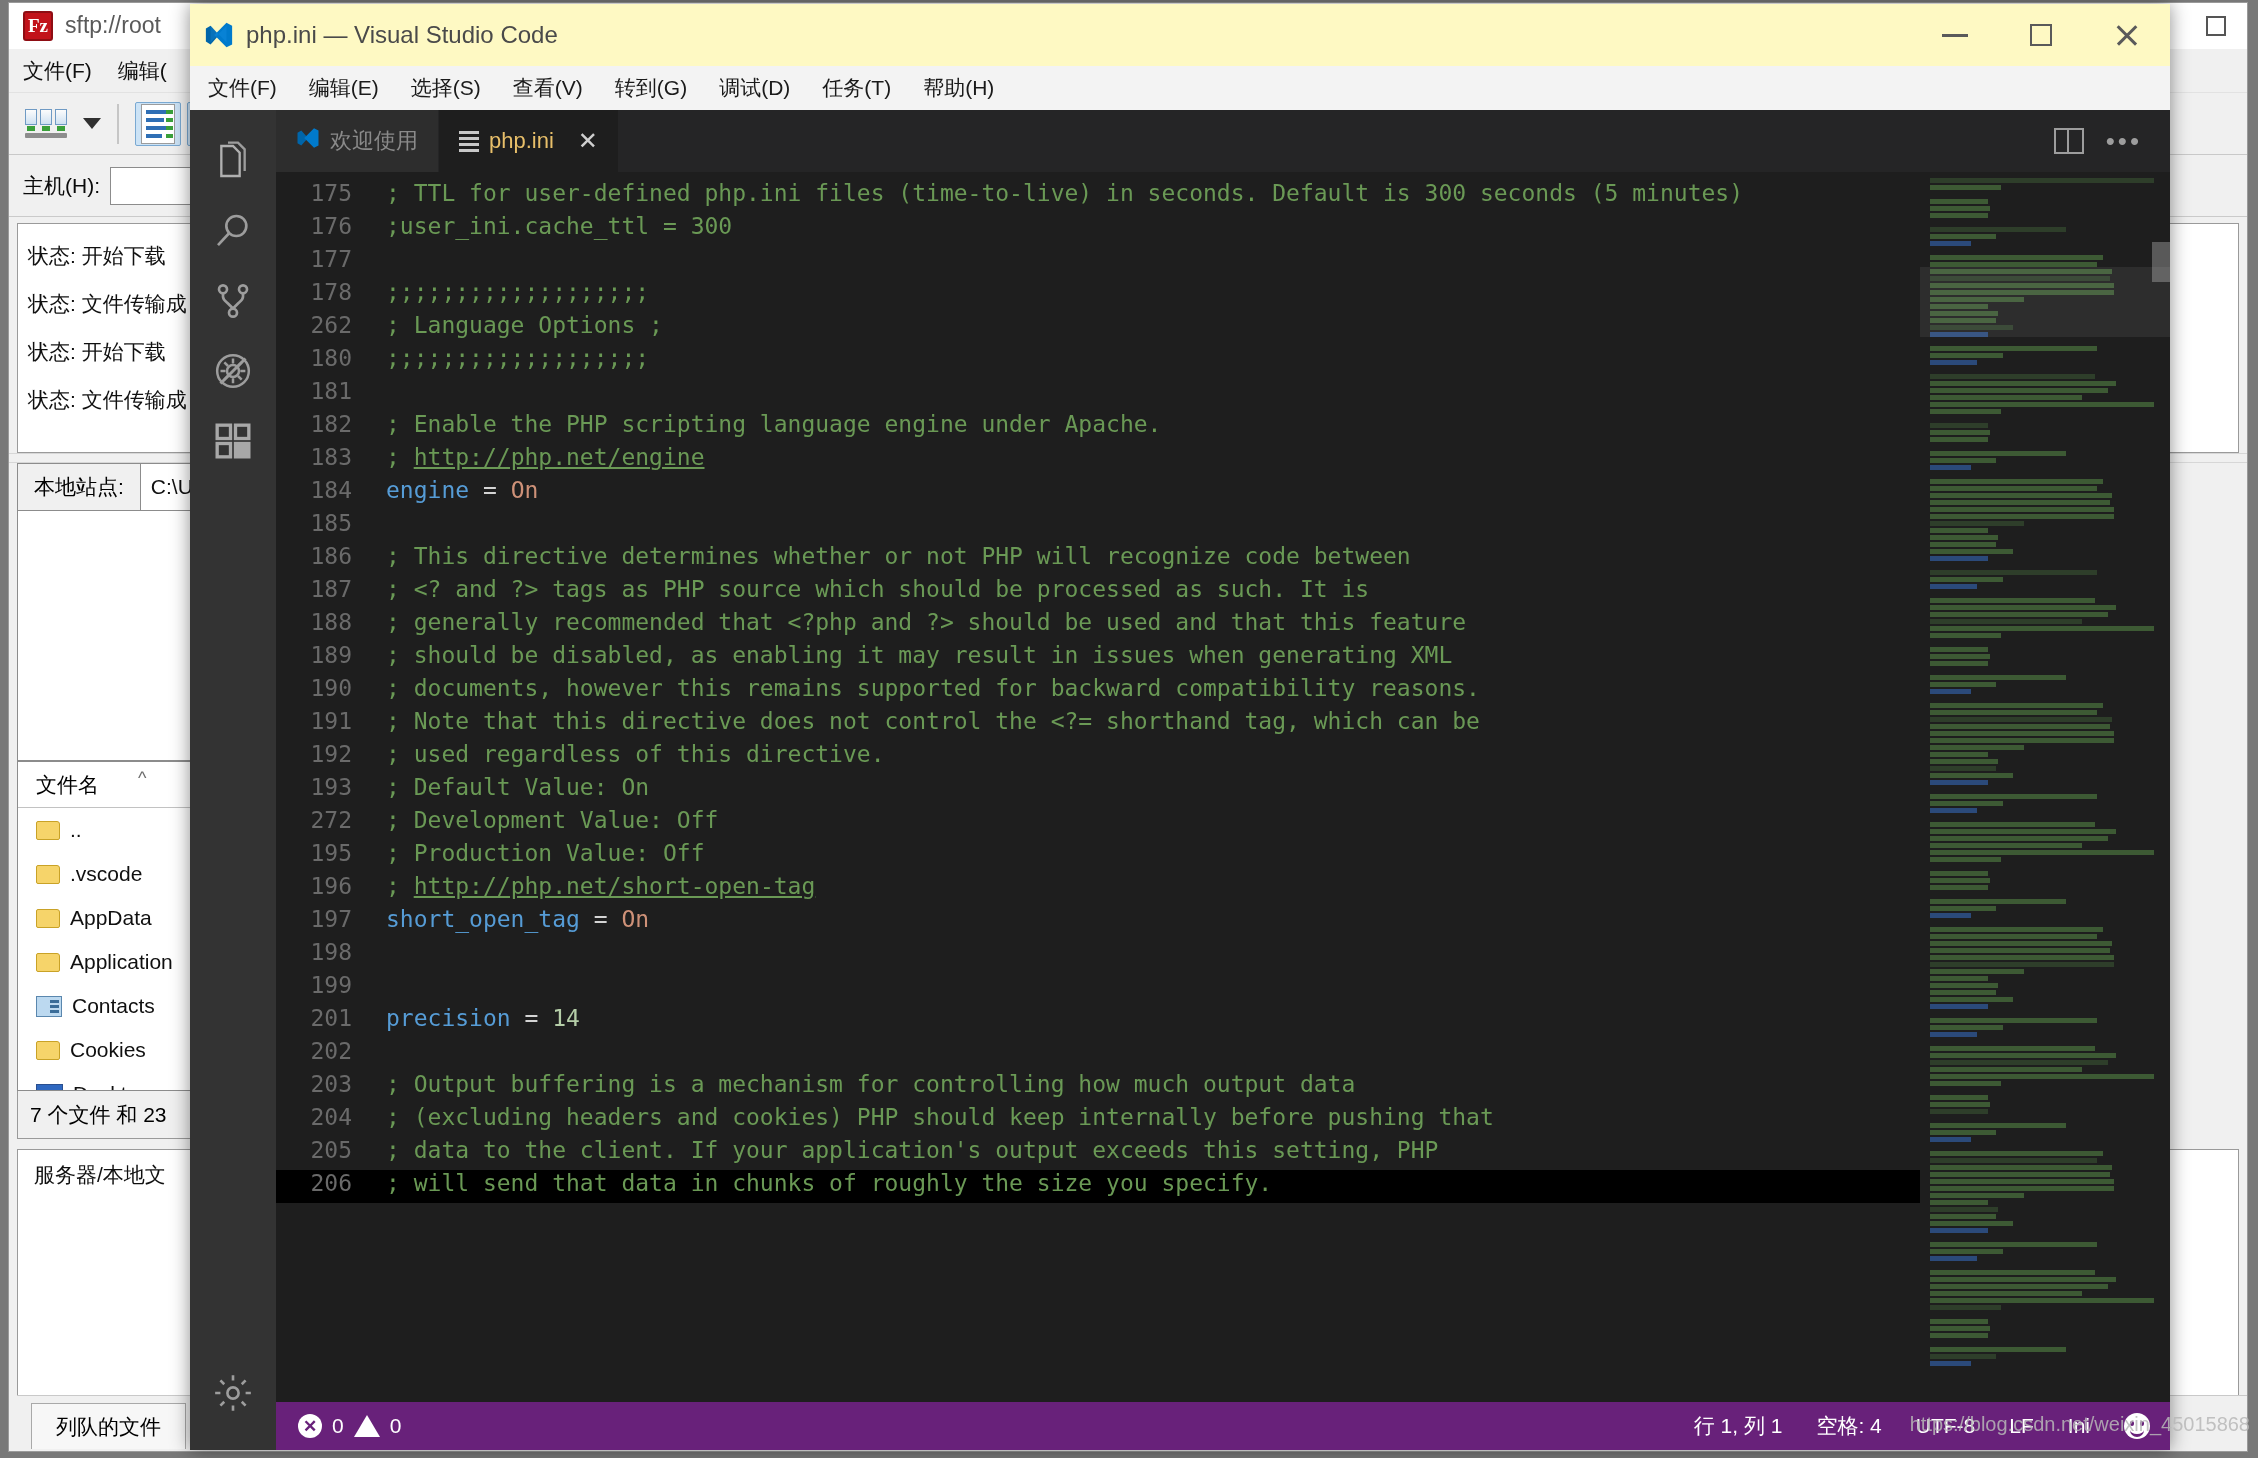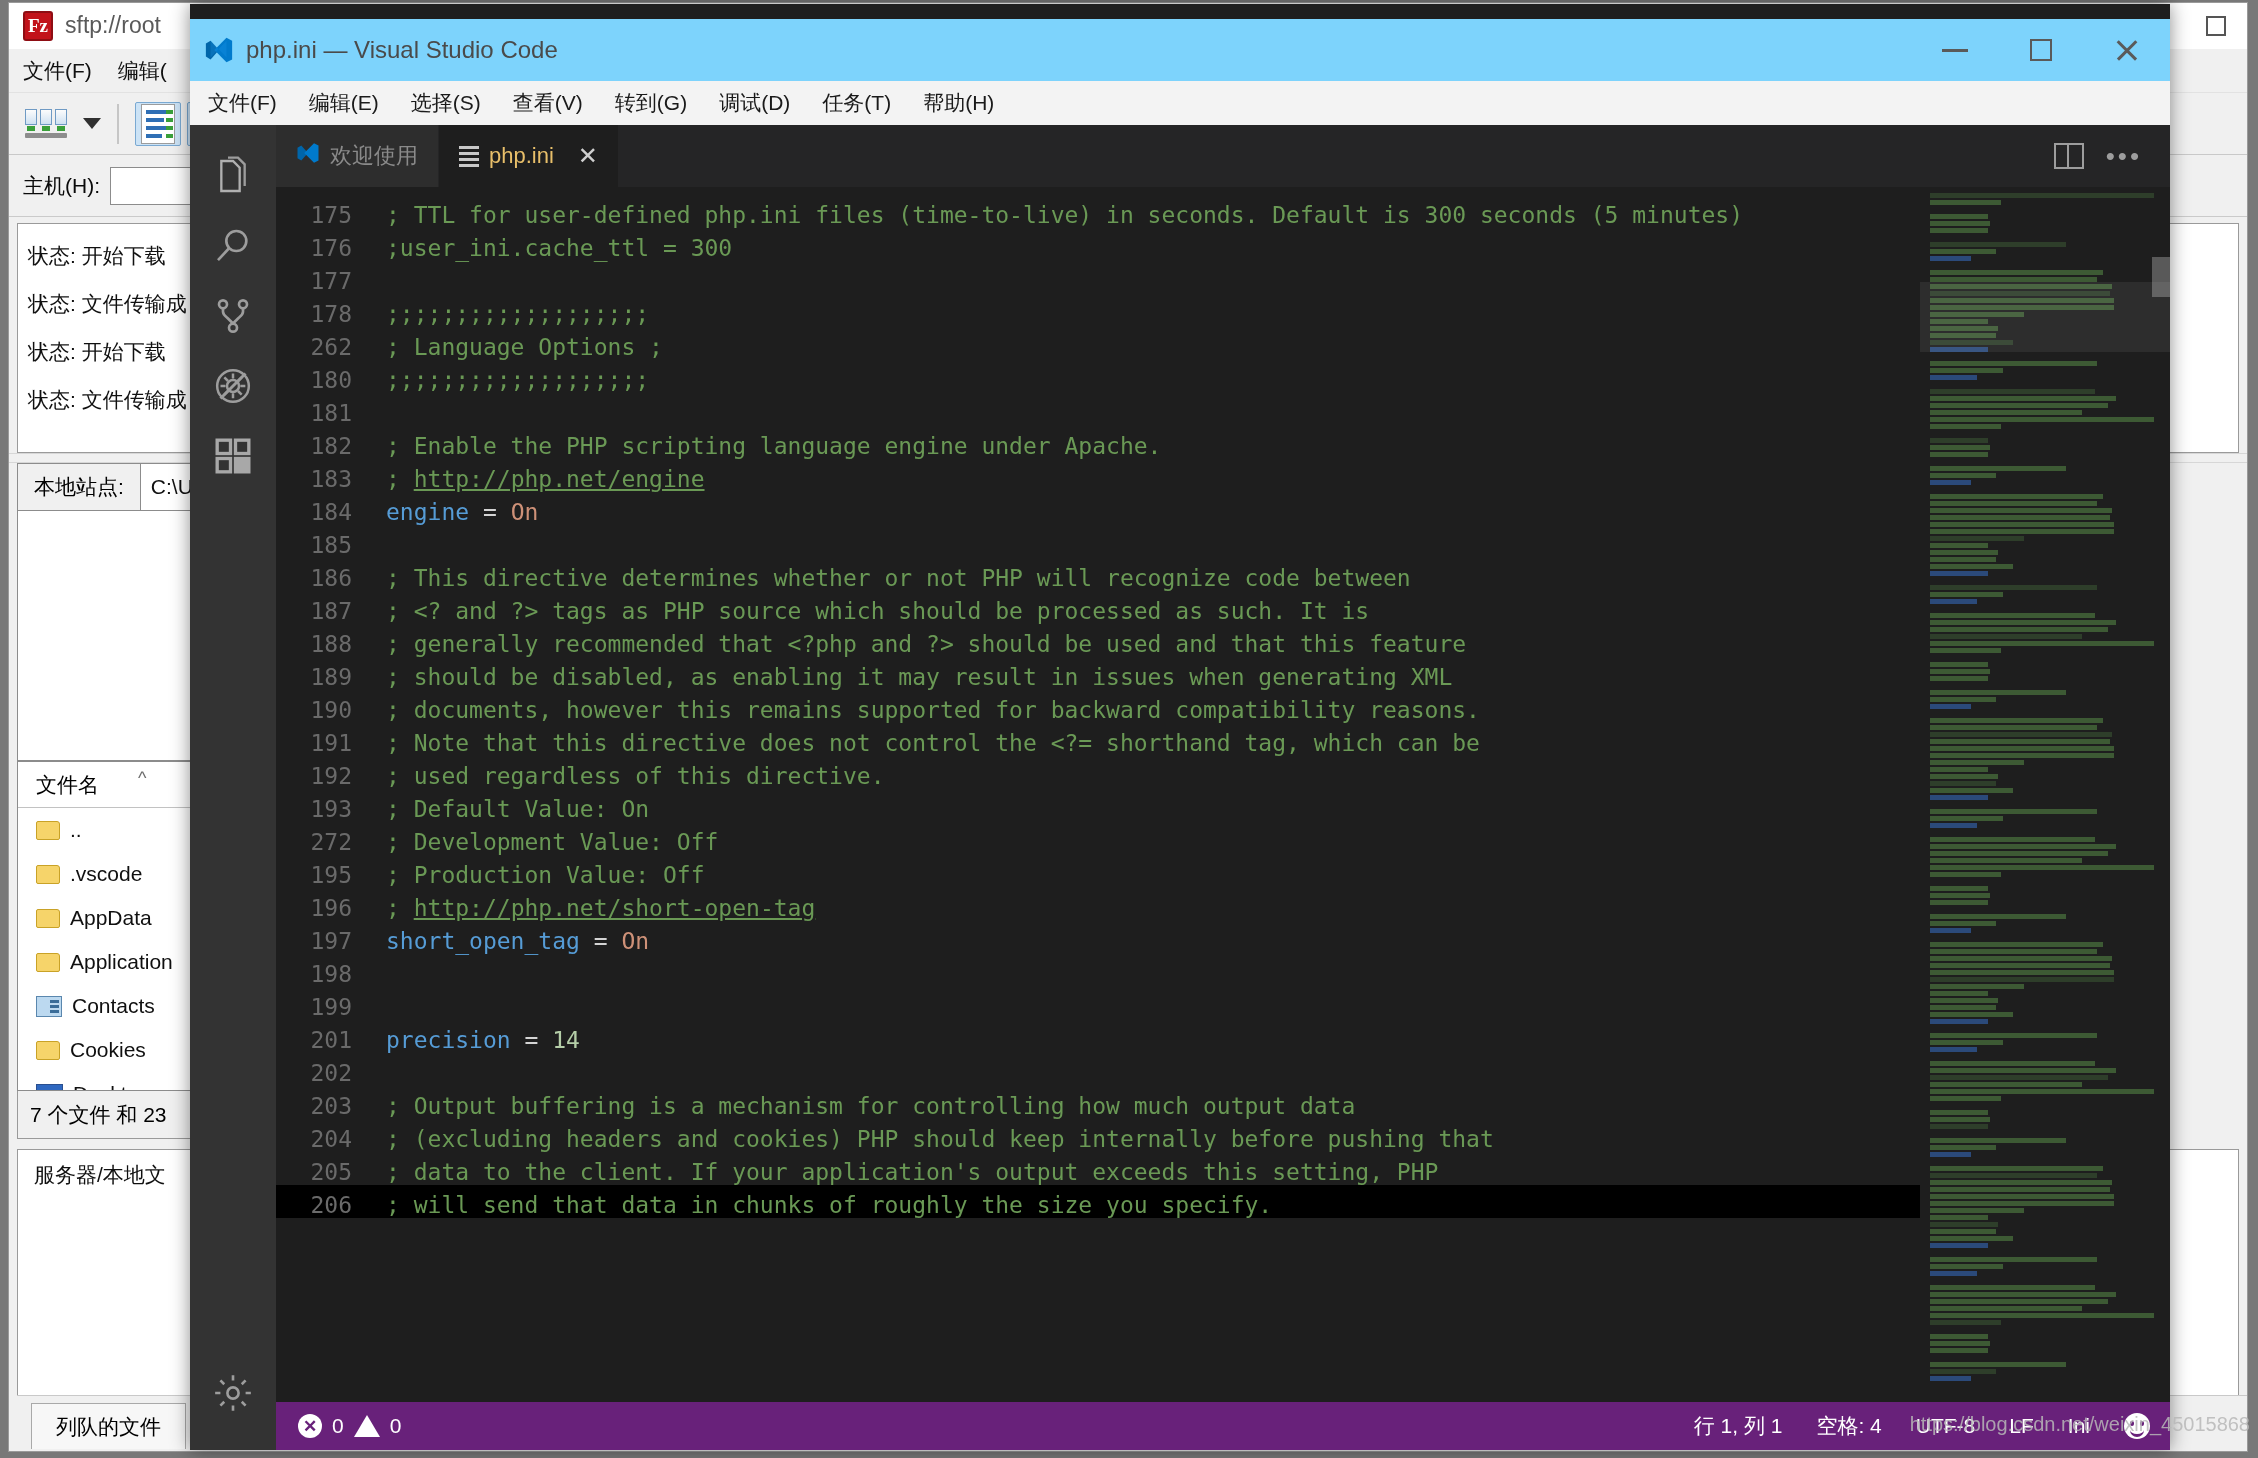--- a/index.html
+++ b/index.html
@@ -134,22 +134,22 @@
   
   .vsc-window {
     position: absolute; left: 190px; top: 4px;
     width: 1980px; height: 1446px;
     background: #1e1e1e;
     box-shadow: 0 0 18px rgba(0,0,0,0.45);
     overflow: hidden;
     display: flex; flex-direction: column;
   }
   .vsc-titlebar {
-    height: 62px; background: #7dd3fc; display: flex; align-items: center;
-    padding-left: 14px; flex: none; margin-top: 15px;
+    height: 62px; background: #fef9c3; display: flex; align-items: center;
+    padding-left: 14px; flex: none;
   }
   .vsc-logo { width: 30px; height: 30px; flex: none; }
   .vsc-title { margin-left: 12px; font-size: 24px; color: #4a4a4a; white-space: nowrap; }
   .vsc-winbtns { margin-left: auto; display: flex; height: 62px; }
   .vsc-winbtn { width: 86px; height: 62px; display: flex; align-items: center; justify-content: center; }
   .mn-dash { width: 26px; height: 3px; background: #5a5a5a; }
   .mx-sq { width: 22px; height: 22px; border: 2px solid #5a5a5a; }
   .cl-x { position: relative; width: 26px; height: 26px; }
   .cl-x:before, .cl-x:after { content: ""; position: absolute; left: 0; top: 12px; width: 26px; height: 2.6px; background: #5a5a5a; }
   .cl-x:before { transform: rotate(45deg); }
@@ -173,21 +173,21 @@
   .tab-actions { margin-left: auto; display: flex; align-items: center; gap: 22px; padding-right: 28px; }
   .split-ic { width: 30px; height: 26px; border: 2.5px solid #9d9d9d; position: relative; }
   .split-ic:after { content: ""; position: absolute; left: 11px; top: 0; width: 2.5px; height: 22px; background: #9d9d9d; }
   .dots-ic { color: #9d9d9d; font-size: 26px; letter-spacing: 3px; line-height: 10px; }
   .tab-close { color: #cfcfcf; font-size: 24px; margin-left: 14px; }
   .ini-ic { display: inline-block; width: 20px; height: 22px; position: relative; }
   .ini-ic i { position: absolute; left: 0; width: 20px; height: 3px; background: #c8c8c8; }
 
   .vsc-editor { flex: 1; display: flex; min-height: 0; position: relative; background: #1e1e1e; overflow: hidden; }
   .code-area { flex: 1; position: relative; overflow: hidden; padding-top: 8px; }
-  .code-line { display: flex; height: 33px; align-items: flex-end; font-family: "DejaVu Sans Mono", monospace; font-size: 23px; white-space: pre; }
+  .code-line { display: flex; height: 33px; align-items: flex-start; font-family: "DejaVu Sans Mono", monospace; font-size: 23px; white-space: pre; }
   .code-line.cur { background: #000000; }
   .ln { width: 110px; text-align: right; color: #6a6a6a; padding-right: 34px; flex: none; font-family: "DejaVu Sans Mono", monospace; }
   .ct { color: #6a9955; }
   .ck { color: #569cd6; }
   .cv { color: #ce9178; }
   .cn { color: #b5cea8; }
   .cp { color: #d4d4d4; }
   .lnk { color: #6a9955; text-decoration: underline; }
 
   .minimap { width: 250px; background: #1e1e1e; flex: none; position: relative; overflow: hidden; padding-top: 6px; }

